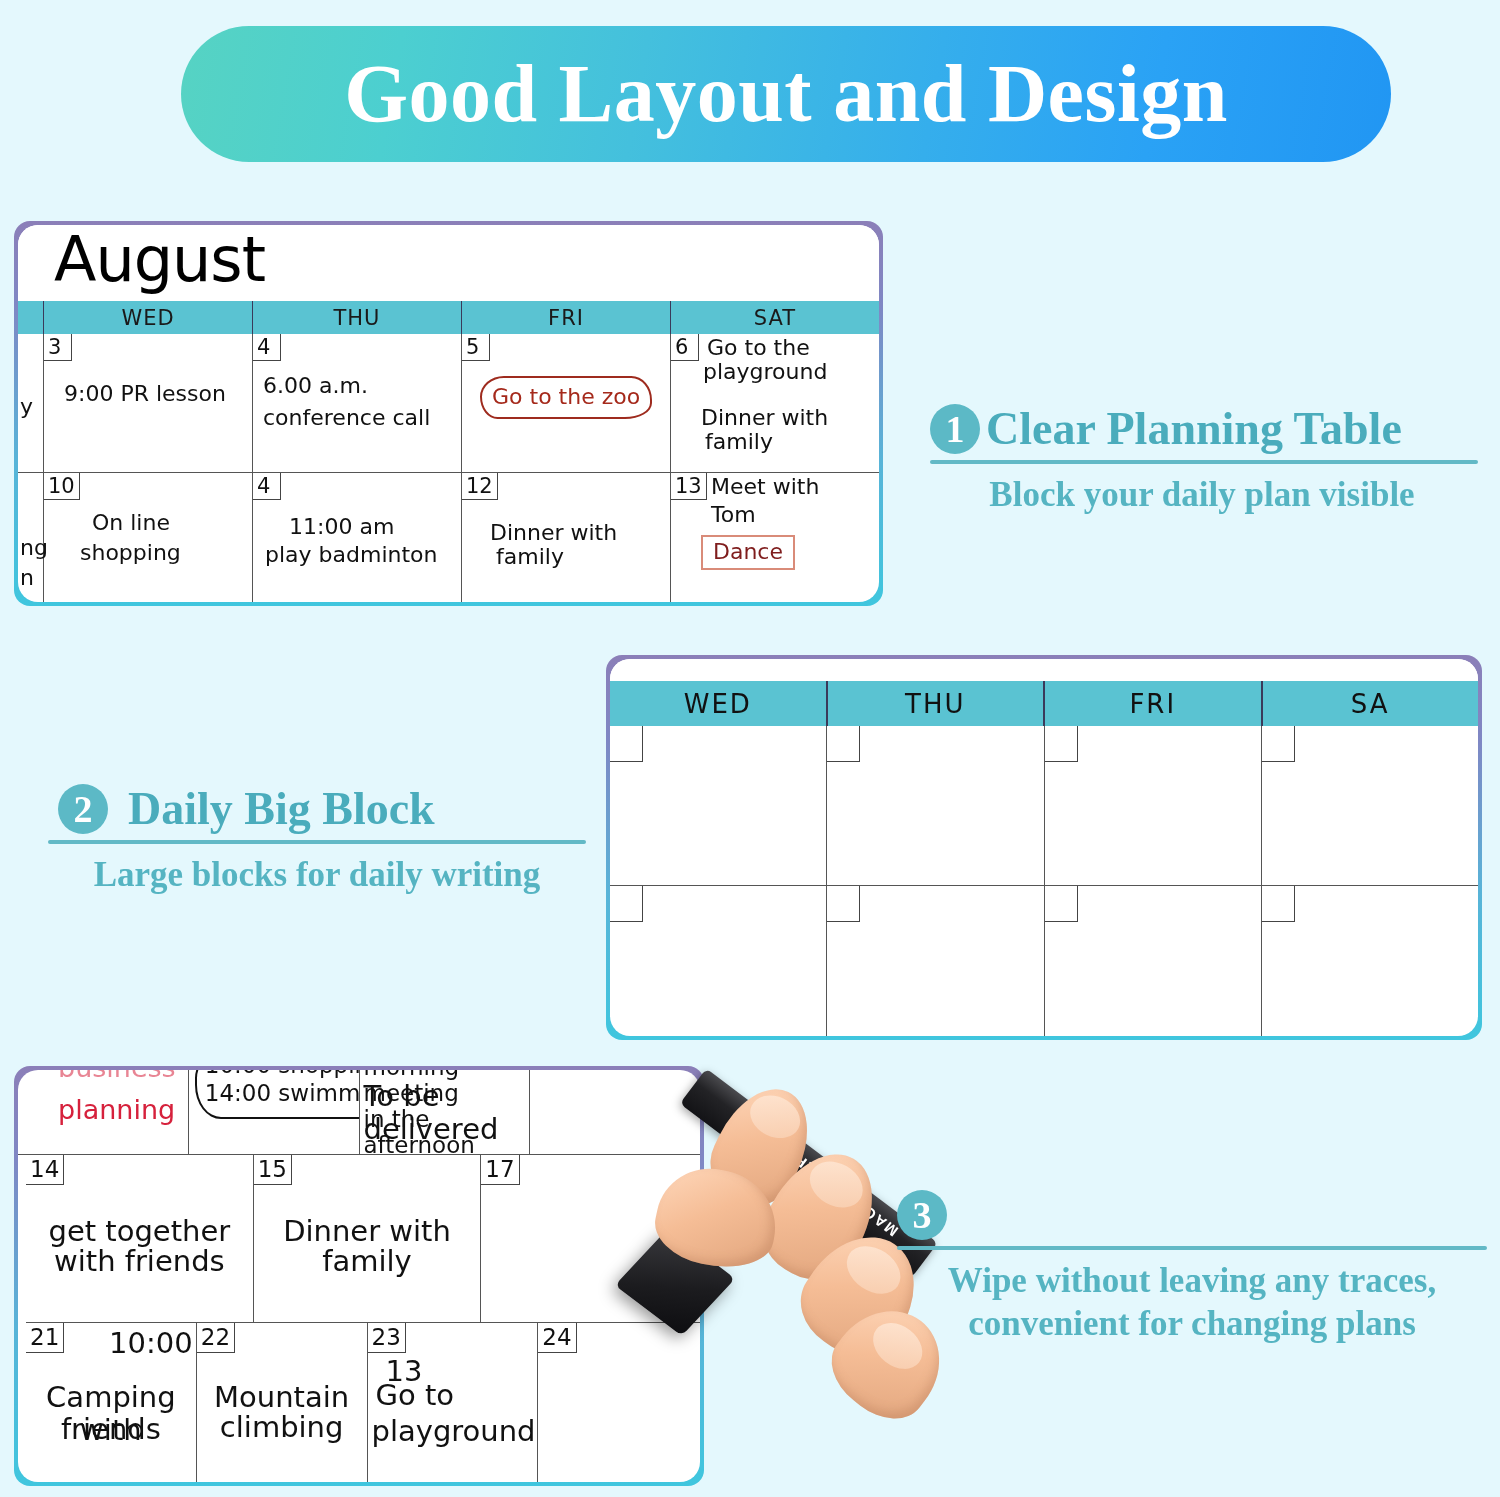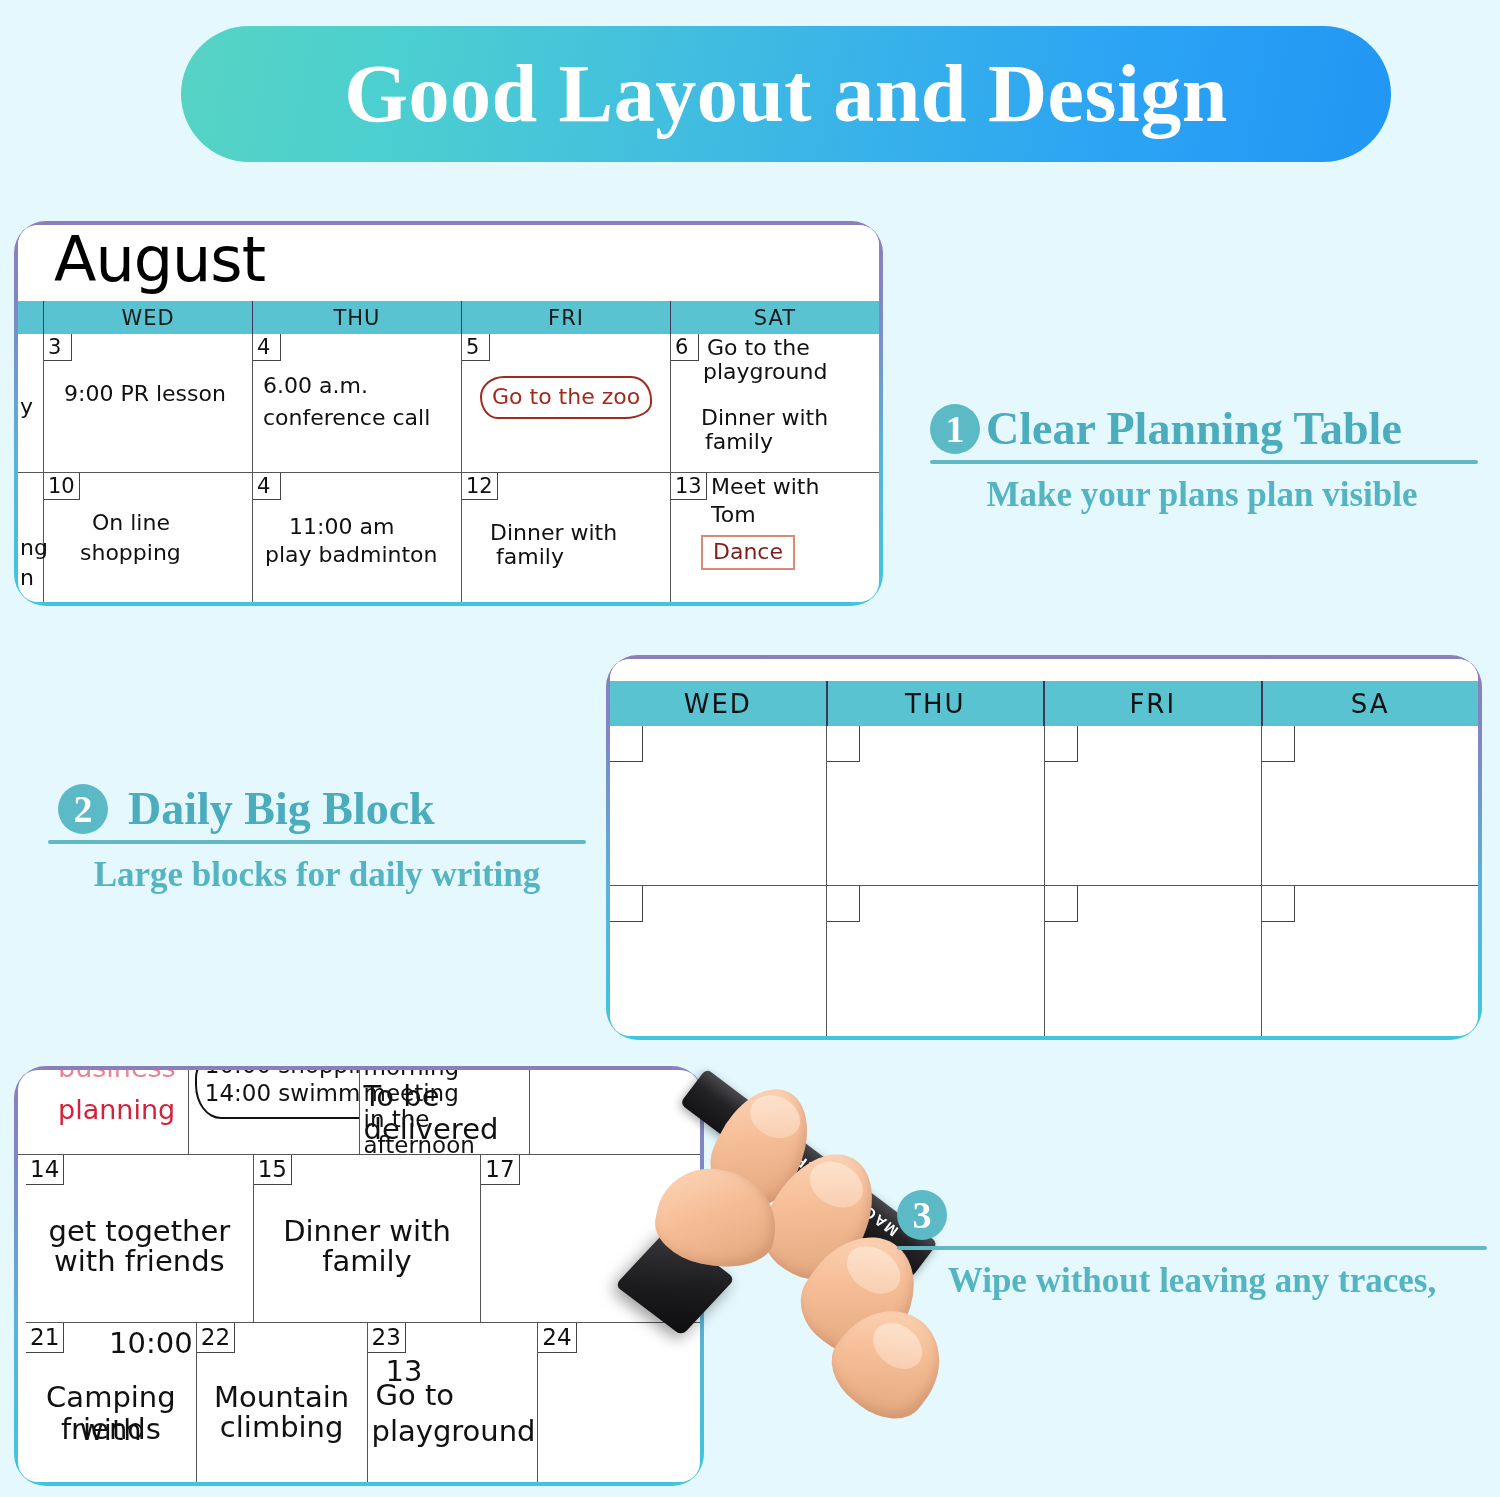--- a/index.html
+++ b/index.html
@@ -32,21 +32,21 @@
     color: #ffffff;
     font-family: "Liberation Serif", serif;
     font-size: 82px;
     font-weight: bold;
     letter-spacing: 0.5px;
     line-height: 1;
     white-space: nowrap;
   }
   .board-frame {
     position: absolute;
-    border-radius: 32px;
+    border-radius: 16px;
     padding: 4px;
     box-sizing: border-box;
     background: linear-gradient(180deg, #8b7fb8 0%, #7f87c4 22%, #58b4d8 62%, #3fc6de 100%);
   }
   .board-inner {
     width: 100%;
     height: 100%;
     background: #ffffff;
     border-radius: 20px;
     overflow: hidden;
@@ -660,31 +660,32 @@
     <div class="finger" style="left:34px;  top:96px;  width:120px; height:96px;  transform:rotate(12deg); border-radius:50% 55% 60% 50% / 60% 65% 40% 40%;"></div>
   </div>
 </div>
 
 <div class="feature" id="feature-one">
   <div class="feature-head">
     <div class="badge">1</div>
     <div class="feature-title">Clear Planning Table</div>
   </div>
   <div class="rule"></div>
-  <div class="feature-sub">Make your plans plan visible</div>
+  <div class="feature-sub">Block your daily plan visible</div>
 </div>
 
 <div class="feature" id="feature-two">
   <div class="feature-head">
     <div class="badge">2</div>
     <div class="feature-title" style="padding-left:14px;">Daily Big Block</div>
   </div>
   <div class="rule"></div>
   <div class="feature-sub">Large blocks for daily writing</div>
 </div>
 
 <div class="feature" id="feature-three">
   <div class="feature-head">
     <div class="badge">3</div>
   </div>
   <div class="rule"></div>
   <div class="feature-sub">Wipe without leaving any traces,</div>
+  <div class="feature-sub" style="margin-top:2px;">convenient for changing plans</div>
 </div>
 
 </body></html>

